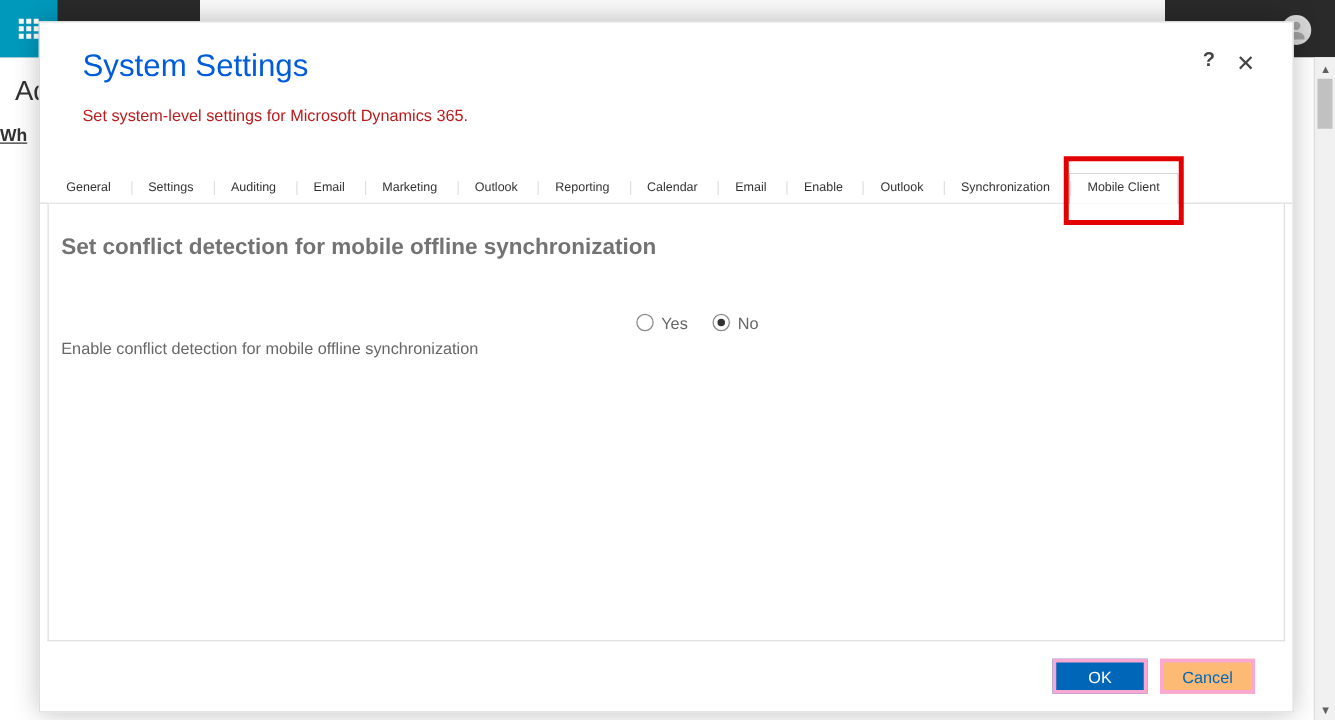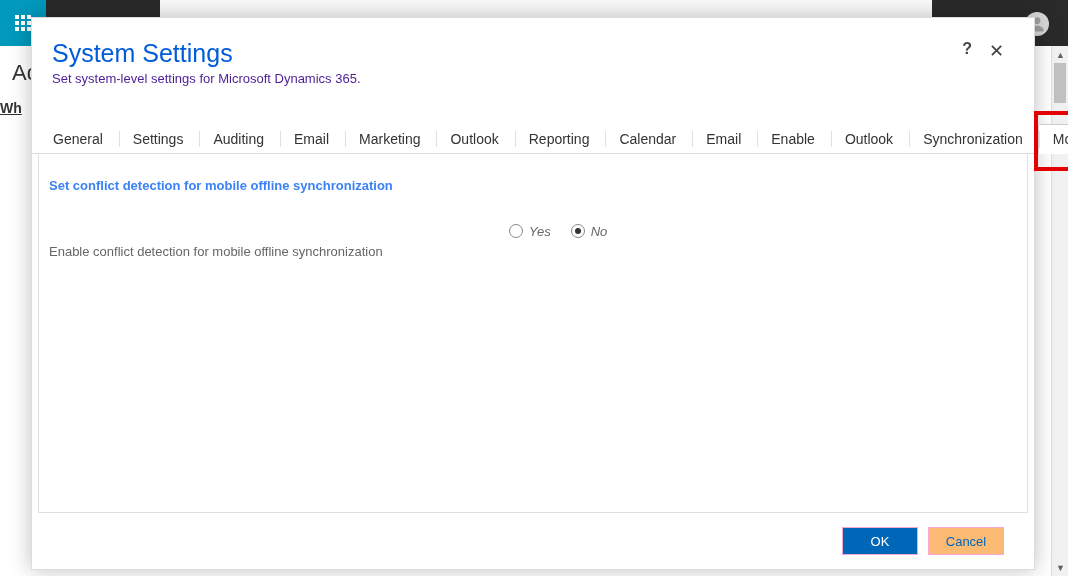--- a/index.html
+++ b/index.html
@@ -136,33 +136,33 @@
       top: 17px;
       right: 33px;
       bottom: 6px;
       background: #fff;
       box-shadow: 0 0 20px rgba(0,0,0,0.25);
       border: 1px solid #ddd;
       display: flex;
       flex-direction: column;
     }
     .modal-header {
-      padding: 20px 30px 10px 20px;
+      padding: 20px 30px 10px 34px;
       position: relative;
     }
     .modal-title {
       color: #015CDA;
       font-size: 25px;
       font-weight: 400;
       line-height: 1.2;
     }
     .modal-subtitle {
-      color: #4c1d95;
+      color: #b91c1c;
       font-size: 13px;
-      margin-top: 3px;
+      margin-top: 17px;
     }
     .modal-help {
       position: absolute;
       right: 62px;
       top: 22px;
       font-size: 16px;
       font-weight: bold;
       color: #444;
       cursor: pointer;
     }
@@ -177,21 +177,21 @@
 
     
     .tabbar {
       display: flex;
       margin: 28px 0 0 0;
       border-bottom: 1px solid #ddd;
       padding: 0 6px;
     }
     .tab {
       padding: 6px 14px;
-      font-size: 14px;
+      font-size: 10px;
       color: #333;
       border: 1px solid transparent;
       border-bottom: none;
       cursor: pointer;
       white-space: nowrap;
       position: relative;
       background: #fff;
       text-align: right;
     }
     .tab + .tab::before {
@@ -230,24 +230,24 @@
     
     .tab-content {
       flex: 1;
       border: 1px solid #e0e0e0;
       border-top: none;
       margin: 0 6px;
       padding: 24px 10px 10px 10px;
       overflow: visible;
     }
     .section-heading {
-      font-size: 13px;
+      font-size: 18px;
       font-weight: 600;
-      color: #3b82f6;
-      margin-bottom: 10px;
+      color: #737373;
+      margin-bottom: 22px;
     }
     .setting-row {
       display: flex;
       align-items: center;
       font-size: 13px;
       color: #666;
     }
     .setting-label {
       flex: 0 0 460px;
       margin-top: 41px;
@@ -255,21 +255,20 @@
     .radio-group {
       display: flex;
       align-items: center;
       gap: 20px;
     }
     .radio-opt {
       display: flex;
       align-items: center;
       gap: 6px;
       cursor: pointer;
-      font-style: italic;
     }
     .radio-circle {
       width: 14px;
       height: 14px;
       border-radius: 50%;
       border: 1px solid #888;
       display: flex;
       align-items: center;
       justify-content: center;
       background: #fff;
@@ -285,21 +284,21 @@
     
     .modal-footer {
       display: flex;
       justify-content: flex-end;
       gap: 10px;
       padding: 14px 30px 14px 10px;
     }
     .btn {
       min-width: 76px;
       height: 28px;
-      border: 1px solid #f9a8d4;
+      border: 3px solid #f9a8d4;
       font-size: 13px;
       cursor: pointer;
       display: flex;
       align-items: center;
       justify-content: center;
     }
     .btn-primary {
       background: #0067b8;
       color: #fff;
     }

